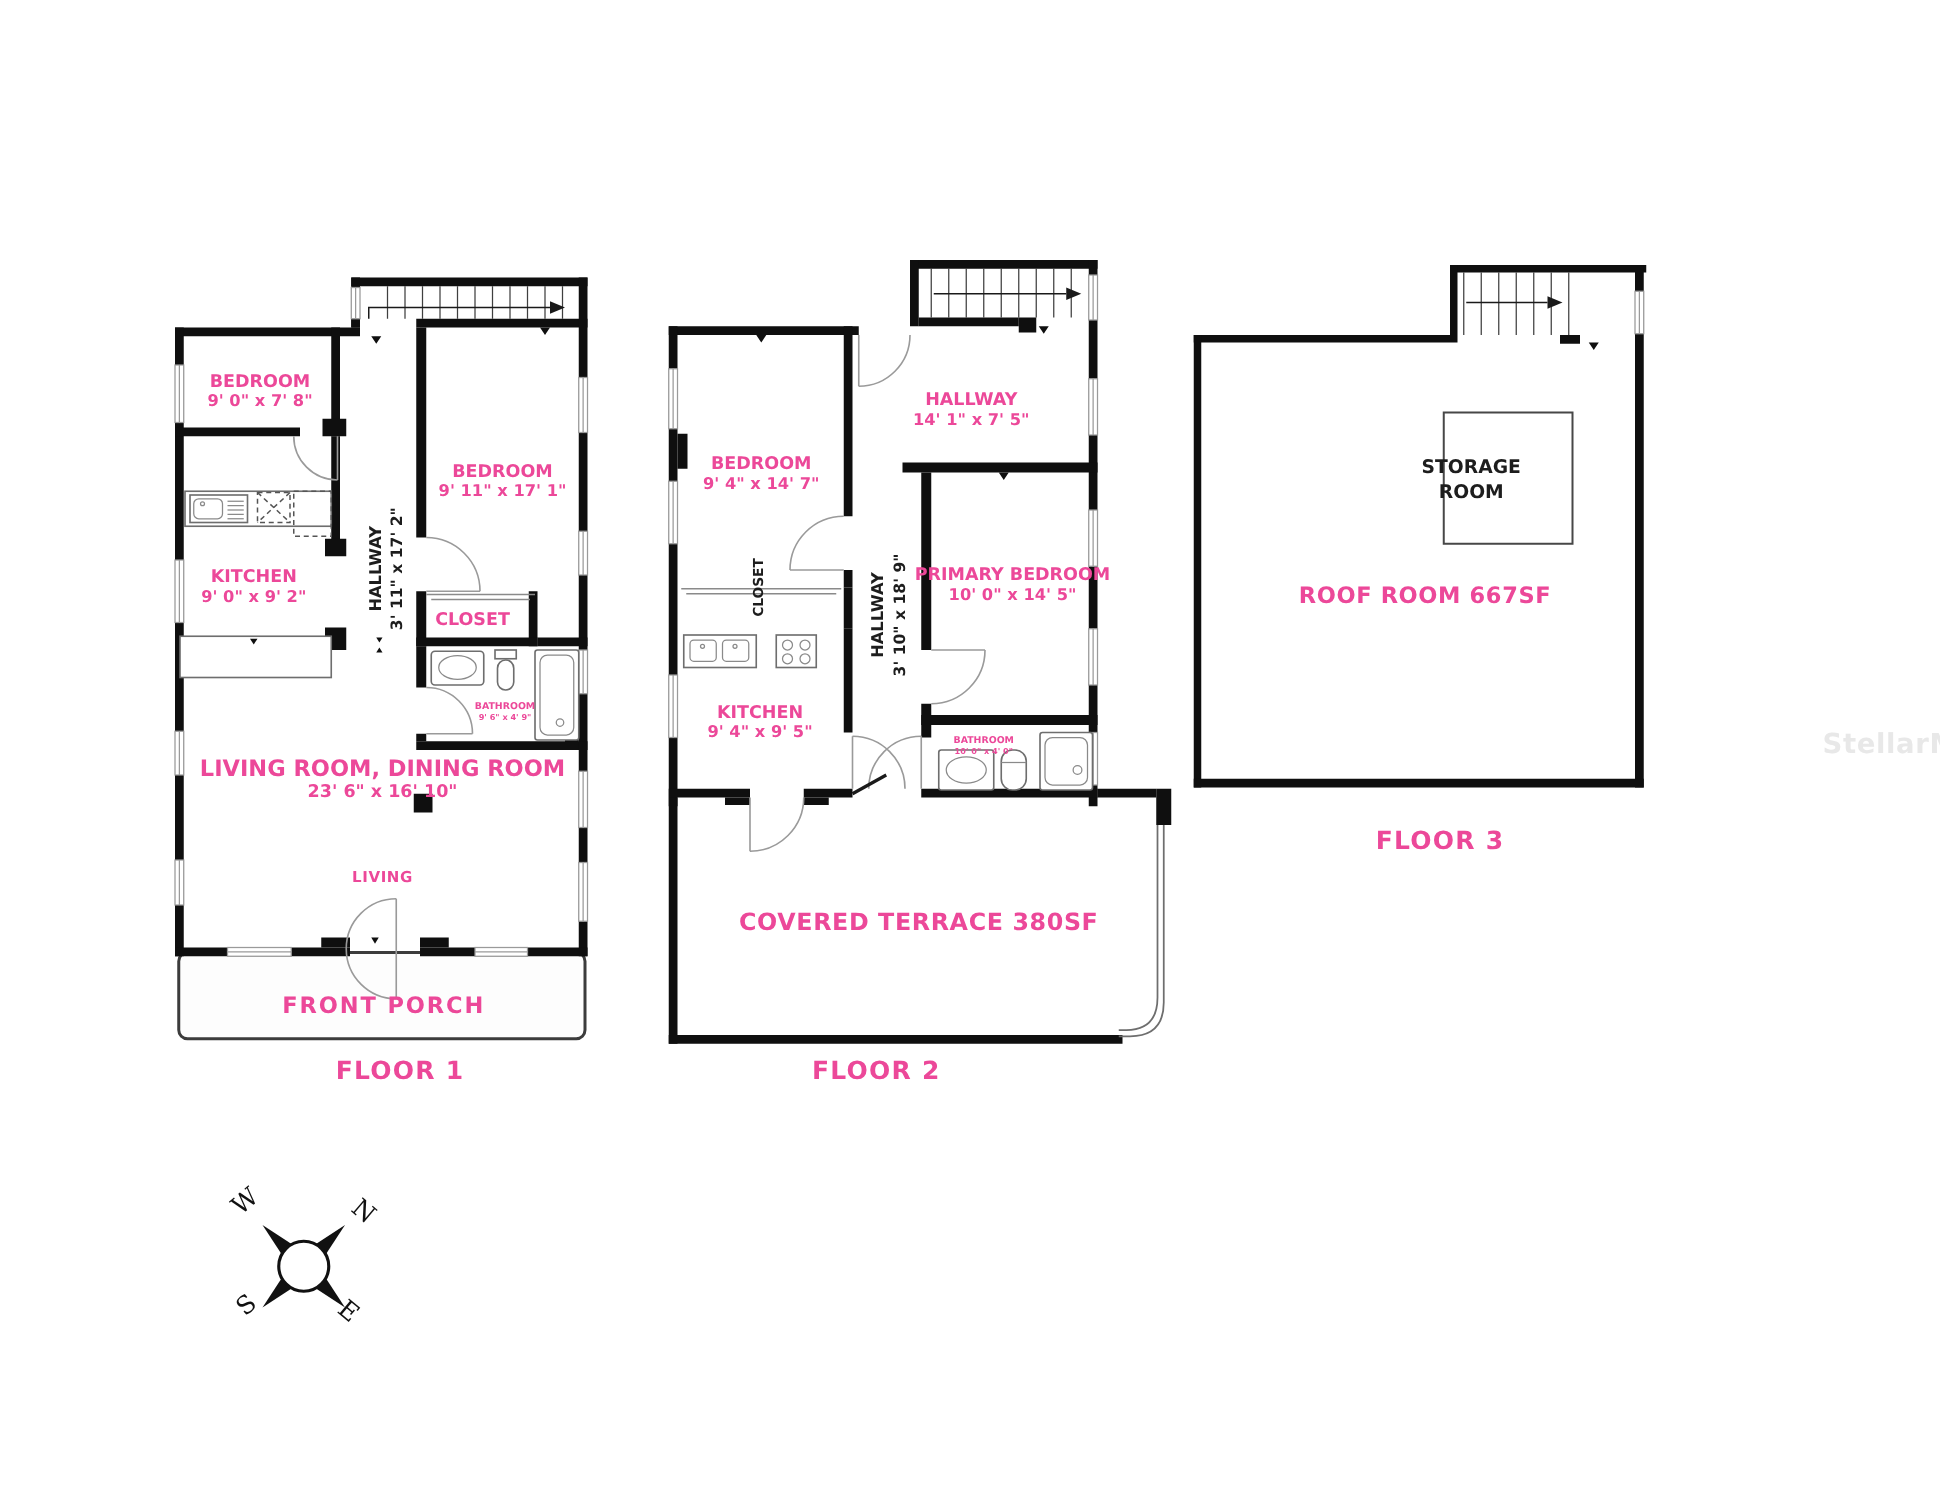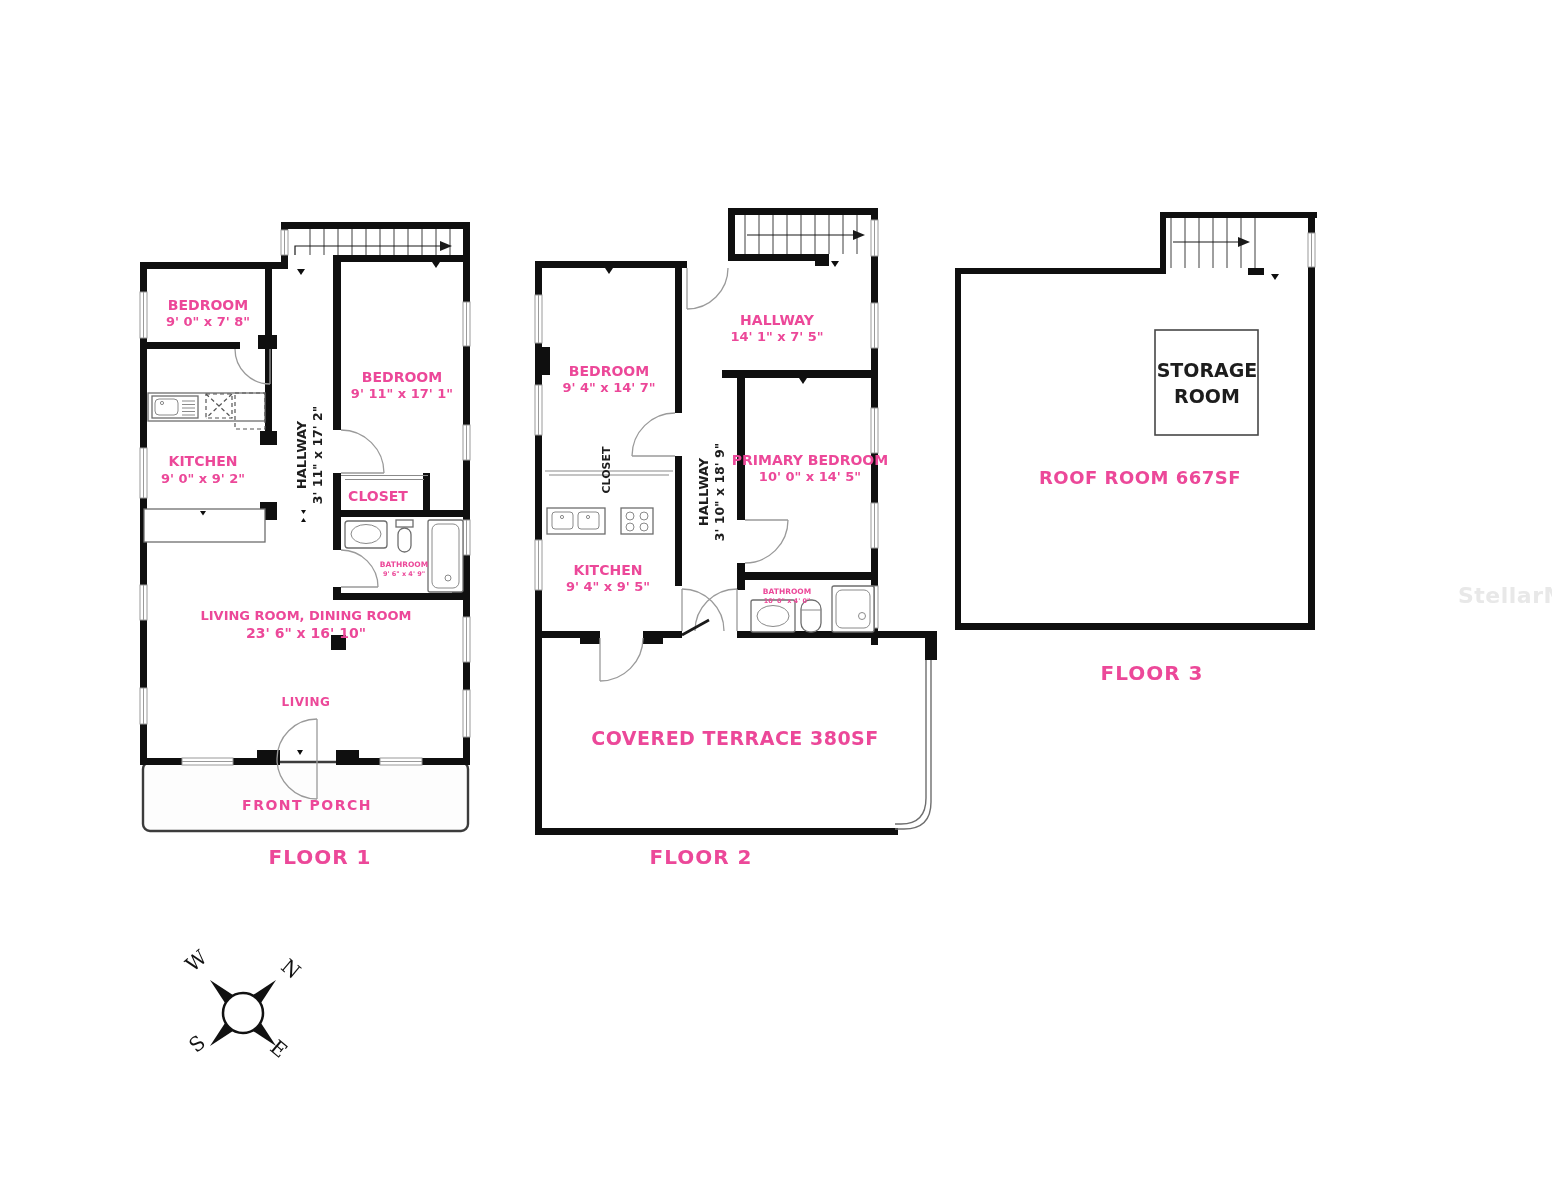--- a/index.html
+++ b/index.html
@@ -330,45 +330,45 @@
   <div class="lbl" style="left:402px;top:394px;font-size:13px">9' 11" x 17' 1"</div>
   <div class="lbl" style="left:203px;top:462px;font-size:14px">KITCHEN</div>
   <div class="lbl" style="left:203px;top:479px;font-size:13px">9' 0" x 9' 2"</div>
   <div class="vlbl" style="left:309px;top:455px;font-size:13px">
     <div>HALLWAY</div>
     <div style="font-size:12.5px">3' 11" x 17' 2"</div>
   </div>
   <div class="lbl" style="left:378px;top:497px;font-size:14px">CLOSET</div>
   <div class="lbl" style="left:404px;top:565px;font-size:7.5px">BATHROOM</div>
   <div class="lbl" style="left:404px;top:574px;font-size:6.5px">9' 6" x 4' 9"</div>
-  <div class="lbl" style="left:306px;top:616px;font-size:13px">LIVING ROOM, DINING ROOM</div>
+  <div class="lbl" style="left:306px;top:616px;font-size:18px">LIVING ROOM, DINING ROOM</div>
   <div class="lbl" style="left:306px;top:634px;font-size:14px">23' 6" x 16' 10"</div>
   <div class="lbl" style="left:306px;top:702px;font-size:12px;letter-spacing:0.5px">LIVING</div>
-  <div class="lbl" style="left:307px;top:806px;font-size:14px;letter-spacing:1.5px">FRONT PORCH</div>
+  <div class="lbl" style="left:307px;top:806px;font-size:18px;letter-spacing:1.5px">FRONT PORCH</div>
   <div class="lbl" style="left:320px;top:857px;font-size:20px;letter-spacing:1px;font-weight:600">FLOOR 1</div>
 
   <div class="lbl" style="left:777px;top:321px;font-size:14px">HALLWAY</div>
   <div class="lbl" style="left:777px;top:337px;font-size:13px">14' 1" x 7' 5"</div>
   <div class="lbl" style="left:609px;top:372px;font-size:14px">BEDROOM</div>
   <div class="lbl" style="left:609px;top:388px;font-size:13px">9' 4" x 14' 7"</div>
   <div class="lbl" style="left:810px;top:461px;font-size:14px">PRIMARY BEDROOM</div>
   <div class="lbl" style="left:810px;top:477px;font-size:13px">10' 0" x 14' 5"</div>
   <div class="vlbl" style="left:711px;top:492px;font-size:13px">
     <div>HALLWAY</div>
     <div style="font-size:12.5px">3' 10" x 18' 9"</div>
   </div>
   <div class="vlbl" style="left:607px;top:470px;font-size:11px">CLOSET</div>
   <div class="lbl" style="left:608px;top:571px;font-size:14px">KITCHEN</div>
   <div class="lbl" style="left:608px;top:587px;font-size:13px">9' 4" x 9' 5"</div>
   <div class="lbl" style="left:787px;top:592px;font-size:7.5px">BATHROOM</div>
   <div class="lbl" style="left:787px;top:601px;font-size:6.5px">10' 0" x 4' 0"</div>
   <div class="lbl" style="left:735px;top:739px;font-size:19px;letter-spacing:0.5px">COVERED TERRACE 380SF</div>
   <div class="lbl" style="left:701px;top:857px;font-size:20px;letter-spacing:1px;font-weight:600">FLOOR 2</div>
 
-  <div class="wrapbox" style="left:1207px;top:384px;font-size:19px;width:110px">STORAGE ROOM</div>
+  <div class="wrapbox" style="left:1177px;top:384px;font-size:15px;width:110px">STORAGE ROOM</div>
   <div class="lbl" style="left:1140px;top:478px;font-size:18px;letter-spacing:0.5px">ROOF ROOM 667SF</div>
   <div class="lbl" style="left:1152px;top:673px;font-size:20px;letter-spacing:1px;font-weight:600">FLOOR 3</div>
 
   <svg class="plan" style="left:175px;top:945px" width="136" height="136" viewBox="0 0 136 136">
     <g>
       <polygon fill="#111" points="101,35 84,61 75,52"></polygon>
       <polygon fill="#111" points="35,35 61,52 52,61"></polygon>
       <polygon fill="#111" points="35,101 52,75 61,84"></polygon>
       <polygon fill="#111" points="101,101 75,84 84,75"></polygon>
     </g>

